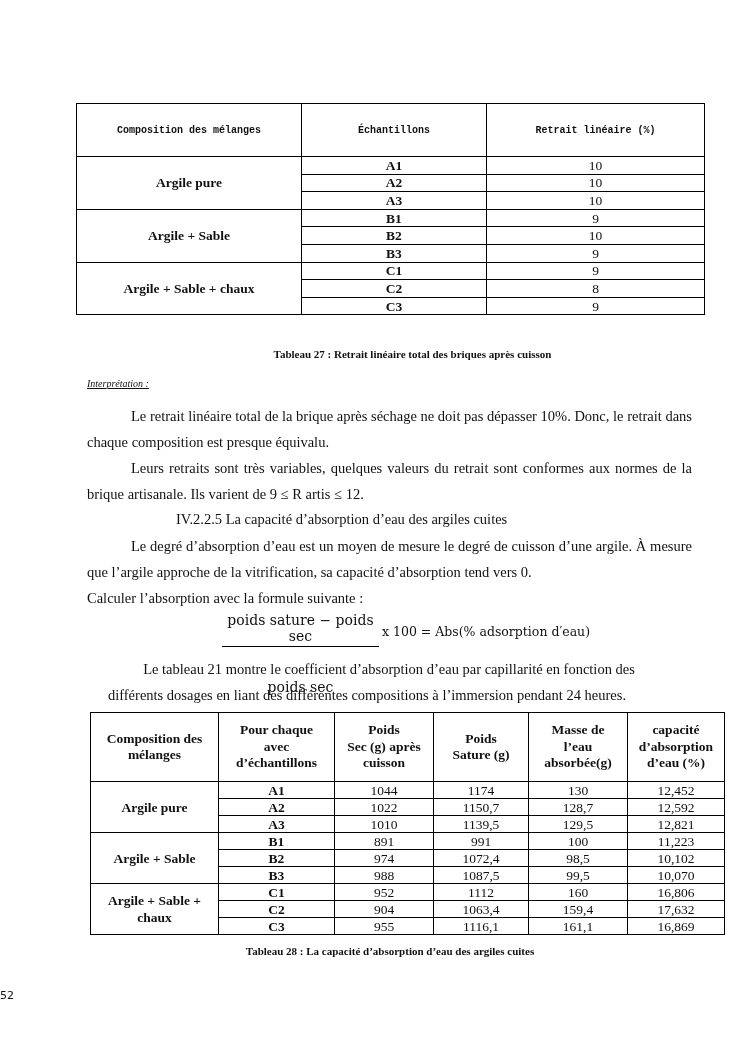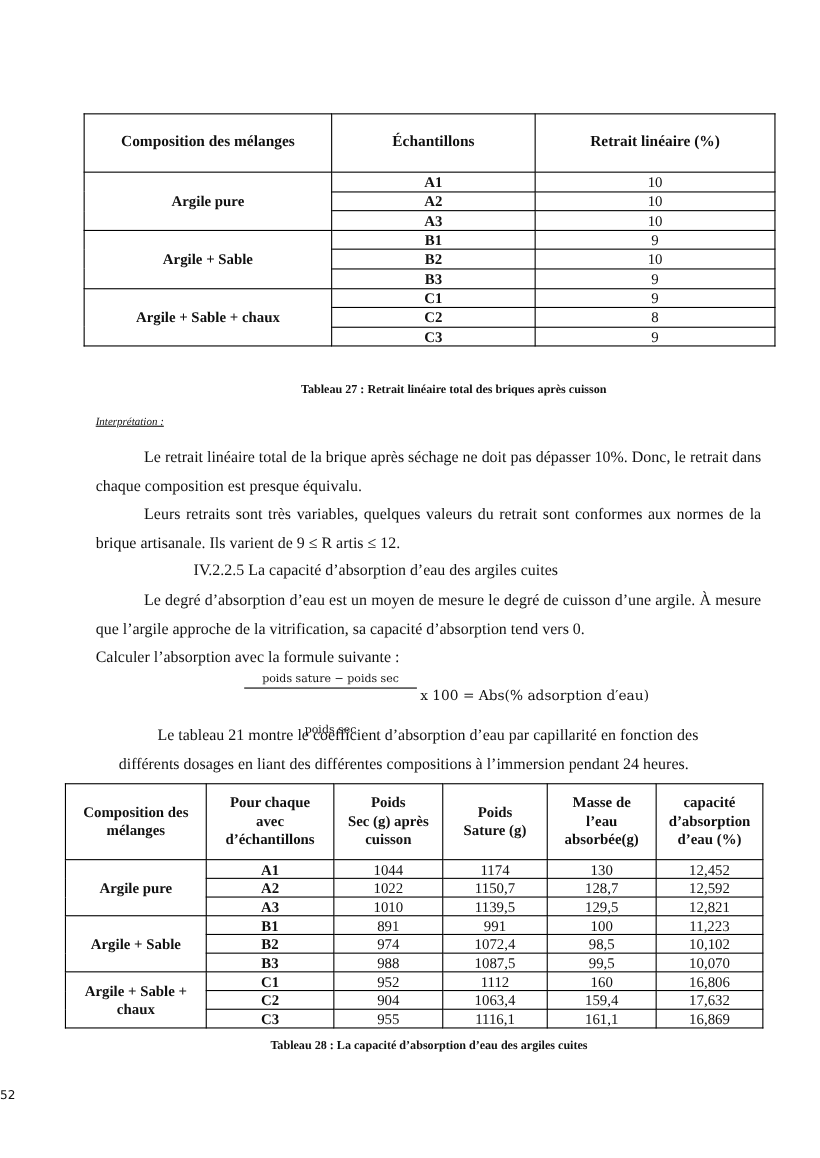--- a/index.html
+++ b/index.html
@@ -4,41 +4,41 @@
 <style>
   html, body { margin: 0; padding: 0; background: #ffffff; }
   body { width: 745px; height: 1053px; position: relative; overflow: hidden;
          font-family: "Liberation Serif", serif; color: #111; }
   .abs { position: absolute; }
 
   
   table { border-collapse: collapse; position: absolute; table-layout: fixed; }
   td, th { border: 1px solid #000; padding: 0; text-align: center; vertical-align: middle; }
   #t1 { left: 76px; top: 103px; width: 628px; }
-  #t1 th { height: 52px; font-size: 14px; font-weight: bold; }
+  #t1 th { height: 52px; font-size: 10px; font-weight: bold; font-family: Liberation Mono, monospace; }
   #t1 td { height: 16.6px; font-size: 13.5px; line-height: 15px; }
   #t1 td.group { font-weight: bold; font-size: 13.5px; }
   #t1 td.sample { font-weight: bold; }
 
   .caption { font-family: "Liberation Serif", serif; font-weight: bold; font-size: 11px; text-align: center; }
 
   .para { font-size: 14.5px; line-height: 26px; text-align: justify; }
   .indent { text-indent: 44px; }
 
   .heading { font-weight: normal; font-size: 14.5px; }
 
   
   .frac { position: absolute; left: 222px; top: 612px; width: 157px; text-align: center;
-          font-family: "DejaVu Serif", serif; font-size: 10px; }
+          font-family: "DejaVu Serif", serif; font-size: 14px; }
   .frac .num { padding-bottom: 2px; border-bottom: 1px solid #000; }
   .frac .den { padding-top: 3px; margin-top: 29px; }
   .formula-rest { position: absolute; left: 382px; top: 624px; font-family: "DejaVu Serif", serif; font-size: 12.5px; }
 
   
-  #t2 { left: 59px; top: 712px; width: 634px; }
+  #t2 { left: 90px; top: 712px; width: 634px; }
   #t2 th { height: 68px; font-size: 13.5px; font-weight: bold; line-height: 16.5px; }
   #t2 td { height: 16px; font-size: 13.5px; line-height: 15px; }
   #t2 td.group { font-weight: bold; line-height: 17px; }
   #t2 td.sample { font-weight: bold; }
 
   .pagenum { position: absolute; left: 0; width: 745px; top: 989px; 
              font-family: "DejaVu Sans", sans-serif; font-size: 11px; }
 </style>
 </head>
 <body>

